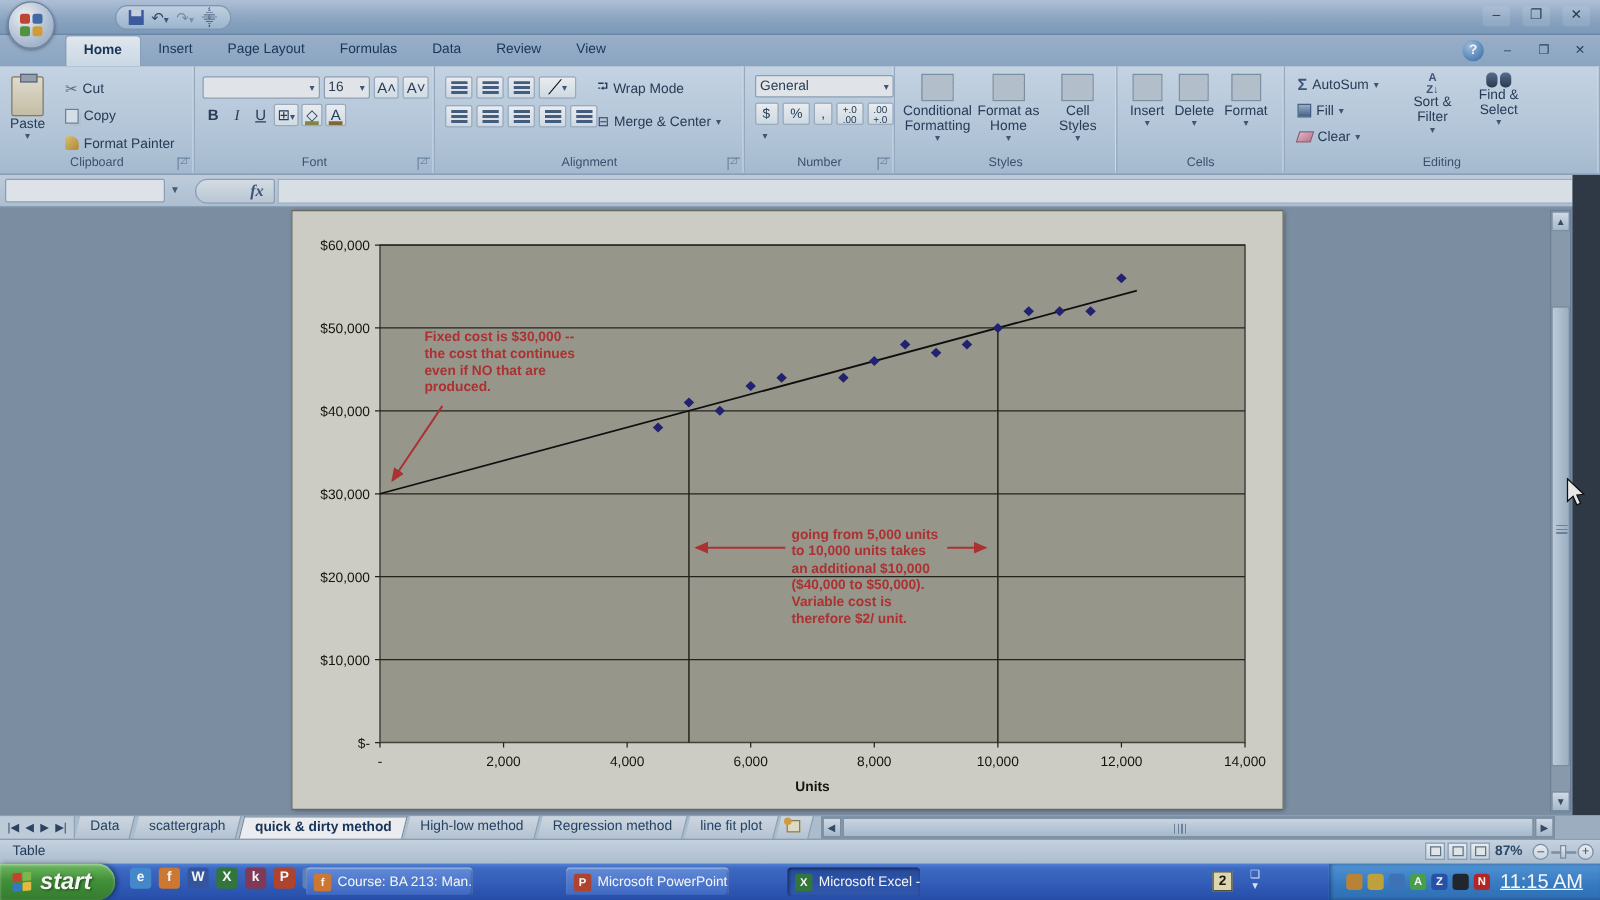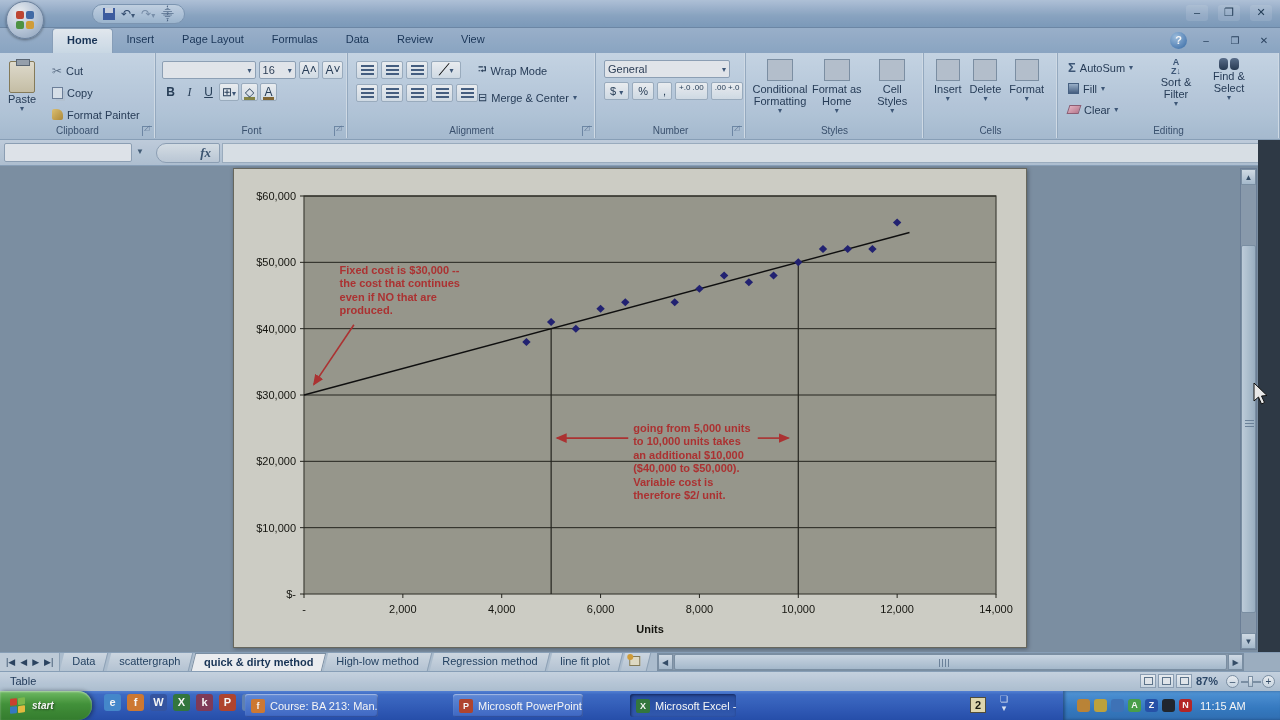--- a/index.html
+++ b/index.html
@@ -76,21 +76,21 @@
 
   
   .g-align { width:248px; }
   .al-row { display:flex; gap:3px; margin:5px 0 4px 8px; align-items:center; }
   .albtn { width:22px; height:18px; border:1px solid #9db2c8; background:linear-gradient(#f2f6fa,#d6e2ee);
     border-radius:2px; display:flex; align-items:center; justify-content:center; }
   .lines { width:13px; height:11px; background:repeating-linear-gradient(#44618a 0 2px, transparent 2px 4px); }
   .al-right { position:absolute; left:130px; top:8px; display:flex; flex-direction:column; gap:8px; }
 
   
-  .g-number { width:150px; }
+  .g-number { width:120px; }
   .num-row { display:flex; gap:3px; margin:4px 0 0 8px; }
   .numbtn { height:18px; border:1px solid #9db2c8; background:linear-gradient(#f2f6fa,#d6e2ee); border-radius:2px;
     font-size:11px; color:#27415f; padding:0 5px; line-height:17px; }
   .decbtn { font-size:8px; line-height:8px; padding:1px 3px; text-align:center; }
 
   
   .g-styles { width:178px; display:flex; gap:6px; padding:6px 6px 0 8px; }
   .stylebtn { width:52px; }
   .grid-ic { width:26px; height:22px; background:
      linear-gradient(#b9c6d6,#b9c6d6) , repeating-linear-gradient(90deg,#8096ad 0 1px,transparent 1px 7px),
@@ -178,36 +178,36 @@
   .zoom-knob { position:absolute; left:1248px; top:4px; width:5px; height:11px; background:linear-gradient(#f0f5fa,#b9cdde); border:1px solid #7d94ac; }
 
   
   .taskbar { position:absolute; left:0; top:691px; width:1280px; height:29px;
     background:linear-gradient(#4f86e8 0%, #3a6fd8 12%, #2a5bc8 70%, #2252bd 100%); }
   .start-btn { position:absolute; left:0; top:0; width:92px; height:29px; border-radius:0 14px 14px 0;
     background:linear-gradient(#6cc55e,#3d9a33 45%,#2f8428); box-shadow:inset 0 1px 2px rgba(255,255,255,.5), 2px 0 4px rgba(0,0,0,.4);
     display:flex; align-items:center; gap:6px; padding-left:10px; }
   .start-flag { width:16px; height:16px; display:grid; grid-template-columns:7px 7px; grid-template-rows:7px 7px; gap:1px; transform:skewY(-6deg); }
   .start-flag i { border-radius:1px; }
-  .start-label { color:#fff; font-size:10px; font-weight:bold; font-style:italic; text-shadow:1px 1px 2px rgba(0,0,0,.5); }
+  .start-label { color:#fff; font-size:19px; font-weight:bold; font-style:italic; text-shadow:1px 1px 2px rgba(0,0,0,.5); }
   .qlaunch { position:absolute; left:104px; top:3px; display:flex; gap:6px; align-items:center; }
   .ql-ic { width:17px; height:17px; border-radius:3px; font-size:11px; font-weight:bold; color:#fff; text-align:center; line-height:17px; }
   .task-btn { position:absolute; top:3px; height:23px; border-radius:3px; display:flex; align-items:center; gap:5px; padding:0 6px;
     background:linear-gradient(#5f90ea,#3b6cd8); box-shadow:inset 0 1px 1px rgba(255,255,255,.45), inset -1px -1px 1px rgba(0,0,40,.25);
     color:#fff; font-size:11px; white-space:nowrap; overflow:hidden; }
   .task-btn.active { background:linear-gradient(#2450b0,#2e5cc2); box-shadow:inset 1px 1px 3px rgba(0,0,30,.55); }
   .task-ic { width:14px; height:14px; border-radius:2px; font-size:9px; font-weight:bold; color:#fff; text-align:center; line-height:14px; flex:none; }
   .tray-badge { position:absolute; left:970px; top:6px; width:16px; height:16px; background:#e8dfb0; border:1px solid #55503a;
     color:#1c1c10; font-size:11px; font-weight:bold; text-align:center; line-height:15px; }
   .tray-chevrons { position:absolute; left:1000px; top:4px; color:#dfe9fb; font-size:9px; line-height:9px; text-align:center; }
   .tray { position:absolute; left:1063px; top:0; width:217px; height:29px;
     background:linear-gradient(#4b9be8,#2f7fd2 60%,#2a74c4); box-shadow:inset 2px 0 3px rgba(0,0,30,.35); display:flex; align-items:center; }
   .tray-icons { display:flex; gap:4px; margin-left:14px; }
   .tray-ic { width:13px; height:13px; border-radius:3px; font-size:9px; font-weight:bold; color:#fff; text-align:center; line-height:13px; }
-  .clock { margin-left:8px; color:#fff; font-size:11px; }
+  .clock { margin-left:8px; color:#fff; font-size:16px;text-decoration:underline; }
 </style>
 </head>
 <body>
 
 <div class="screen">
 
   <div class="titlebar">
     <div class="office-btn">
       <div class="office-logo">
         <i style="background:#d2462e"></i>

